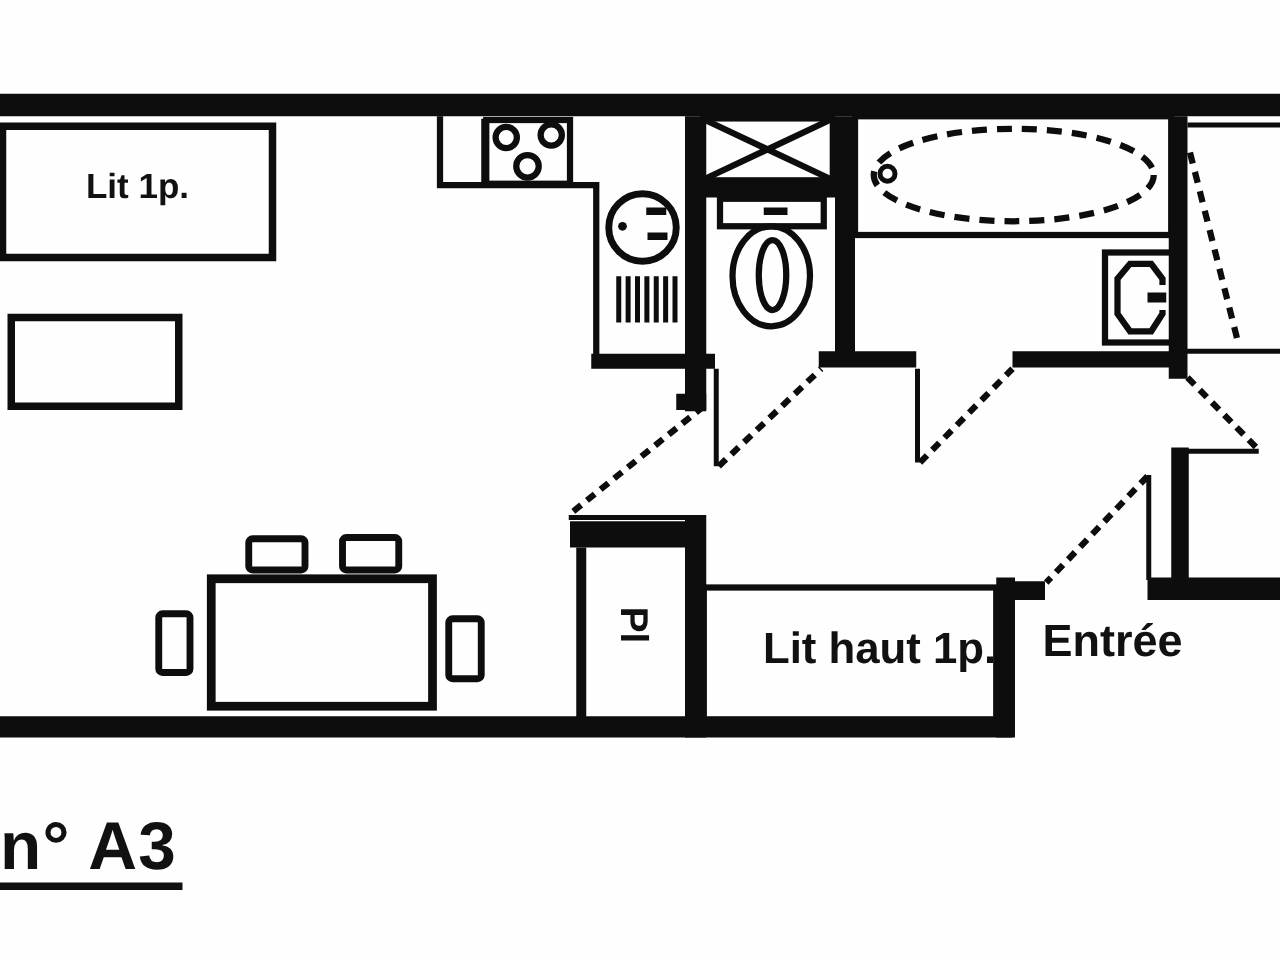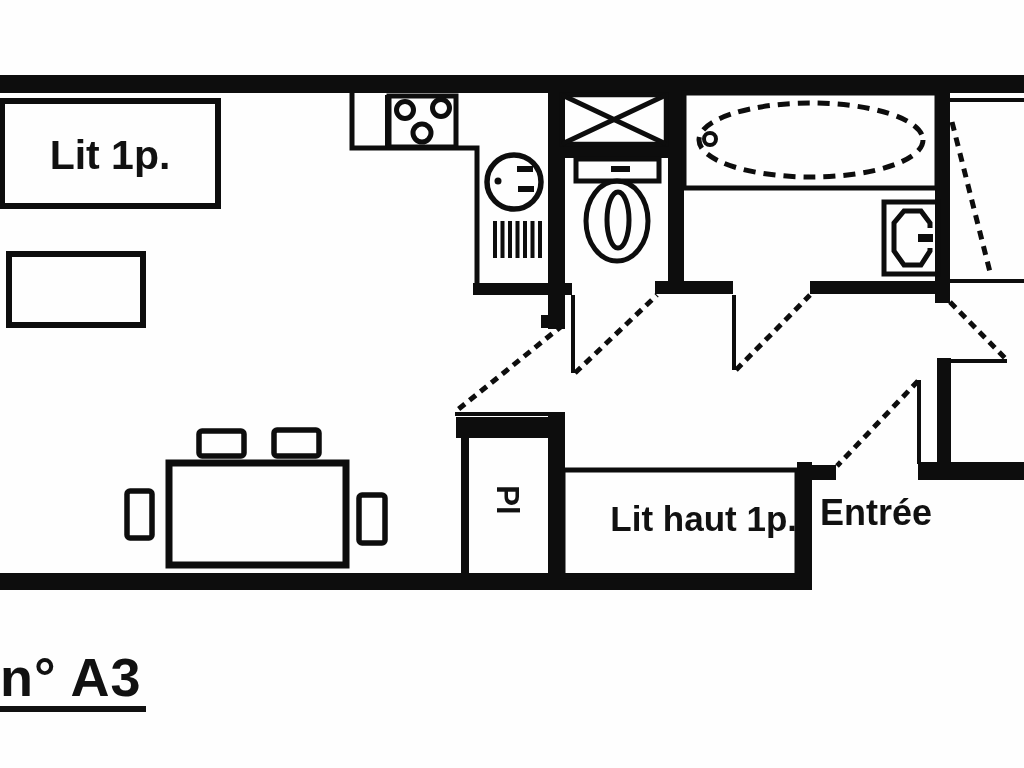--- a/index.html
+++ b/index.html
@@ -5,23 +5,23 @@
   html,body{margin:0;padding:0;background:#ffffff;}
   .stage{
     position:relative;width:1024px;height:768px;background:#fefefe;
     font-family:"Liberation Sans", sans-serif;color:#0d0d0d;overflow:hidden;
   }
   .stage svg{position:absolute;left:0;top:0;}
   .plan-label{
     position:absolute;font-weight:700;color:#111;line-height:1;
     white-space:nowrap;
   }
-  .lbl-bed1   {left:2px;   top:135px; width:216px; text-align:center; font-size:41px;}
+  .lbl-bed1   {left:2px;   top:135px; width:216px; text-align:center; font-size:28px;}
   .lbl-loftbed{left:563px; top:501px; width:234px; text-align:right; font-size:35px;}
-  .lbl-entry  {left:820px; top:495px; width:140px; font-size:36px;}
+  .lbl-entry  {left:820px; top:495px; width:140px; text-align:center; font-size:36px;}
   .lbl-closet {left:476px; top:478px; width:50px;  height:44px; text-align:center;
                font-size:31px; transform:rotate(90deg); transform-origin:center;}
   .lbl-unit   {left:-14px; top:650px; font-size:54px; letter-spacing:1px;
                border-bottom:6px solid #111; padding:0 4px 2px 14px;}
 </style>
 </head>
 <body>
 
 <div class="stage">
 

